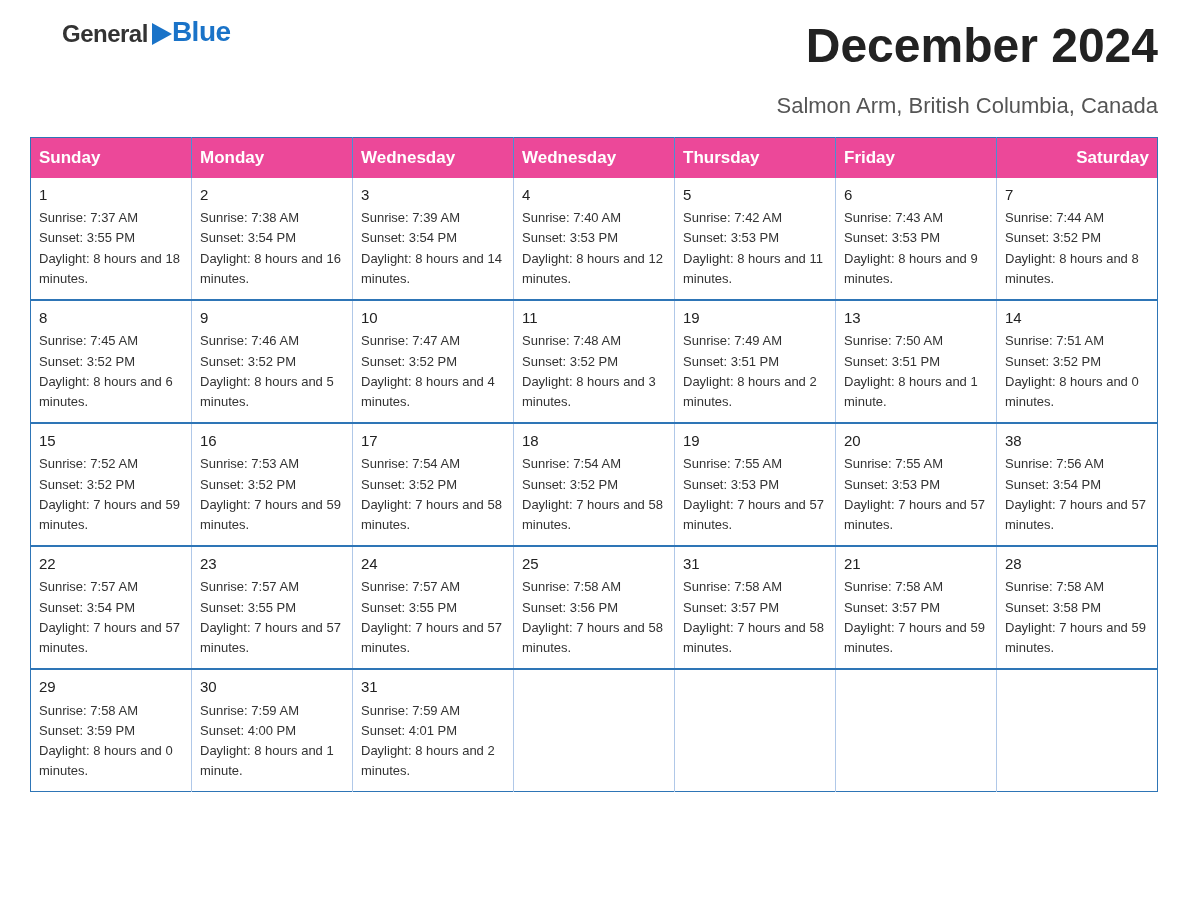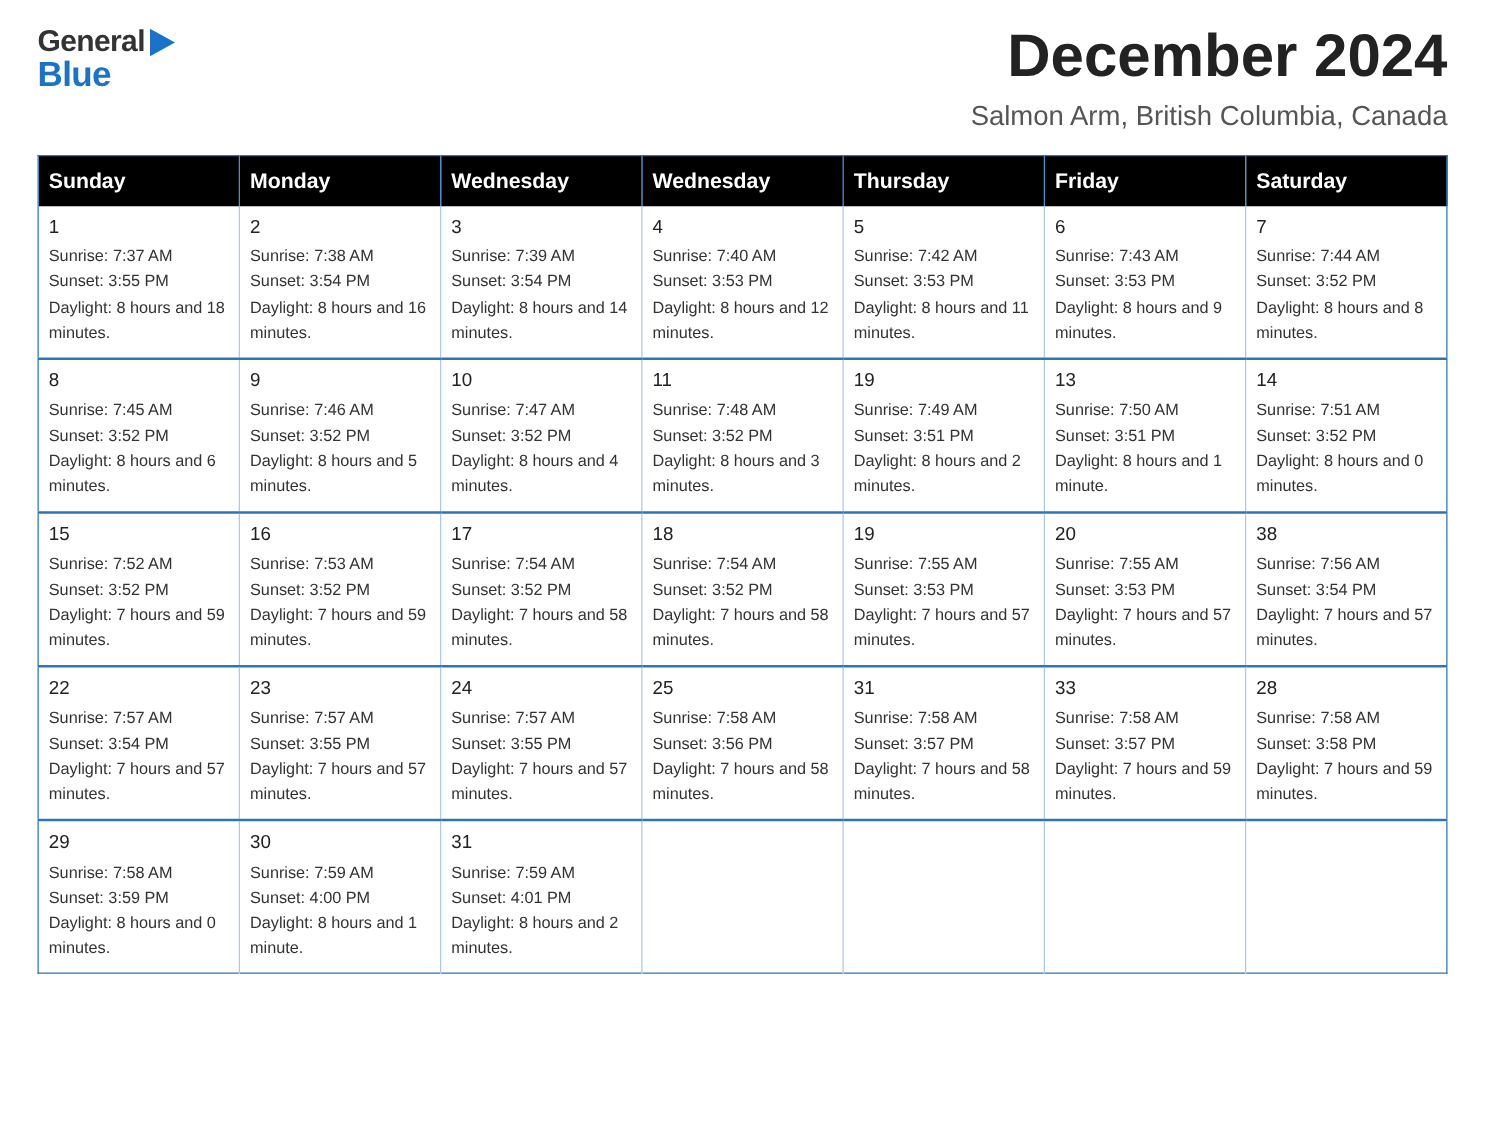--- a/index.html
+++ b/index.html
@@ -25,41 +25,42 @@
     .month-title {
       font-size: 48px;
       font-weight: bold;
       color: #222;
       line-height: 1.1;
     }
 
     .subtitle {
       font-size: 22px;
       color: #555;
-      margin-top: 7px;
+      margin-top: 20px;
     }
 
     .calendar {
       width: 100%;
       border-collapse: collapse;
       border: 1px solid #2e75b6;
     }
 
     .calendar thead tr th {
-      background-color: #000000;
+      background-color: #ec4899;
       color: #fff;
       font-size: 17px;
       font-weight: bold;
       padding: 10px 8px;
       text-align: left;
       border-right: 1px solid #4a8fd4;
     }
 
     .calendar thead tr th:last-child {
       border-right: none;
+      text-align: right;
     }
 
     .calendar tbody tr td {
       vertical-align: top;
       padding: 6px 8px 10px 8px;
       border-right: 1px solid #b0c8e8;
       border-bottom: 2px solid #2e75b6;
       width: calc(100% / 7);
       font-size: 13px;
       color: #333;
@@ -87,22 +88,23 @@
       color: #333;
       line-height: 1.55;
     }
 
     .empty-cell {
       background: #fff;
     }
 
     .logo-wrapper {
       display: flex;
-      flex-direction: column;
-      align-items: flex-start;
+      flex-direction: row;
+      align-items: center;
+      margin-left: 32px;
     }
 
     .logo-line1 {
       display: flex;
       align-items: center;
     }
 
     .general-text {
       font-size: 24px;
       font-weight: bold;
@@ -260,21 +262,21 @@
         </td>
         <td>
           <span class="day-num">25</span>
           <div class="day-info">Sunrise: 7:58 AM<br>Sunset: 3:56 PM<br>Daylight: 7 hours and 58 minutes.</div>
         </td>
         <td>
           <span class="day-num">31</span>
           <div class="day-info">Sunrise: 7:58 AM<br>Sunset: 3:57 PM<br>Daylight: 7 hours and 58 minutes.</div>
         </td>
         <td>
-          <span class="day-num">33</span>
+          <span class="day-num">21</span>
           <div class="day-info">Sunrise: 7:58 AM<br>Sunset: 3:57 PM<br>Daylight: 7 hours and 59 minutes.</div>
         </td>
         <td>
           <span class="day-num">28</span>
           <div class="day-info">Sunrise: 7:58 AM<br>Sunset: 3:58 PM<br>Daylight: 7 hours and 59 minutes.</div>
         </td>
       </tr>
       <tr>
         <td>
           <span class="day-num">29</span>

